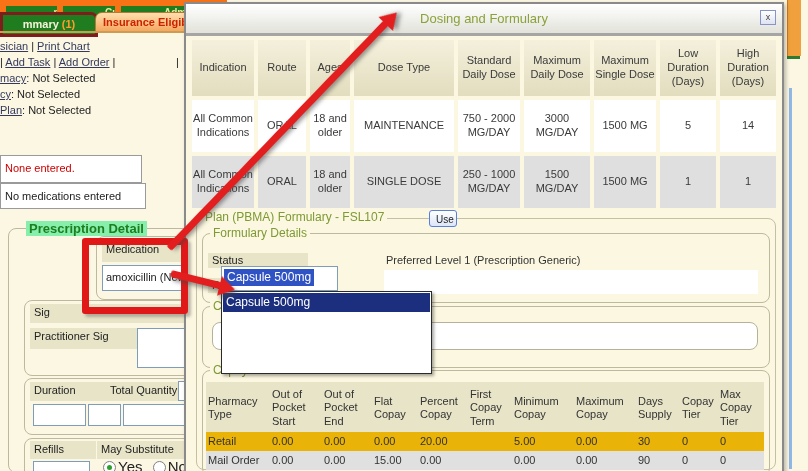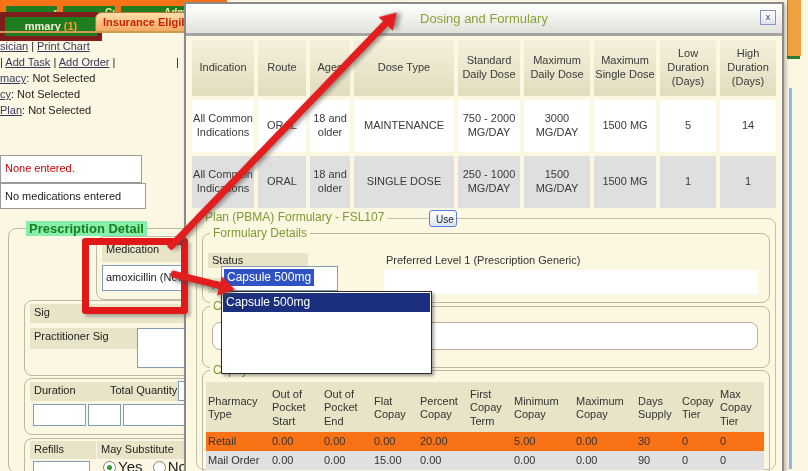--- a/index.html
+++ b/index.html
@@ -2,21 +2,21 @@
 <html><head>
 <meta charset="utf-8">
 <style>
   html,body{margin:0;padding:0;}
   .stage{position:relative;width:808px;height:471px;background:#fcf7e2;overflow:hidden;
          font-family:"Liberation Sans", sans-serif;color:#222;}
   .abs{position:absolute;}
   
   .tab1{position:absolute;top:0;height:13px;background:#1f7d1f;border:6px solid #f97316;
         color:#f2e89a;font-size:10px;font-weight:bold;line-height:13px;text-align:center;overflow:hidden;padding-left:32px;}
-  .tab2g{position:absolute;top:12px;height:19px;background:#1f7d1f;border:5px solid #7f1d1d;
+  .tab2g{position:absolute;top:12px;height:19px;background:#1f7d1f;border:3px solid #7f1d1d;
          border-radius:0 7px 0 0;color:#f6f3d8;font-size:11px;font-weight:bold;line-height:19px;text-align:center;}
   .tab2o{position:absolute;top:12px;height:19px;background:linear-gradient(#ffdfae,#f4a55c);
          border:1px solid #b87838;border-radius:7px 7px 0 0;color:#cc2200;font-size:11px;font-weight:bold;
          line-height:19px;padding-left:7px;}
   .count{color:#ff9d2e;font-weight:bold;}
   .tabline{position:absolute;left:0;top:31px;width:184px;height:2px;background:#cc9c52;}
   .lnkrow{position:absolute;font-size:11px;color:#222;white-space:nowrap;}
   .lnk{color:#343a5e;text-decoration:underline;cursor:pointer;}
   .alertbox{position:absolute;background:#fff;border:1px solid #9a9a9a;font-size:11px;line-height:24px;padding-left:4px;}
   .fs{position:absolute;border:1px solid #bdb99e;border-radius:8px;}
@@ -41,21 +41,21 @@
       text-align:center;font-size:11px;color:#3a3a3a;line-height:1.25;}
   .dc{height:52px;display:flex;align-items:center;justify-content:center;text-align:center;
       font-size:11px;color:#3a3a3a;line-height:1.25;background:#fff;}
   .dc.alt{background:#dfdfdf;}
   .legend-p{position:absolute;color:#7d9a34;font-size:12px;background:#fcf7e0;padding:0 3px;z-index:2;white-space:nowrap;}
   .usebtn{position:absolute;width:28px;height:17px;background:linear-gradient(#ffffff,#dce6f8);border:1px solid #5a7edc;
           border-radius:3px;font-size:10px;line-height:15px;text-align:center;color:#222;cursor:pointer;z-index:2;}
   .cgrid{position:absolute;display:grid;grid-template-columns:64px 52px 50px 46px 50px 44px 62px 62px 44px 38px 46px;}
   .ch{height:48px;background:#e8e4c7;font-size:11px;color:#333;line-height:1.2;padding:2px 1px 0 2px;
       display:flex;align-items:center;}
-  .cc{height:19px;font-size:11px;color:#333;line-height:19px;padding-left:2px;background:#f97316;overflow:hidden;}
+  .cc{height:19px;font-size:11px;color:#333;line-height:19px;padding-left:2px;background:#eab308;overflow:hidden;}
   .cc.alt{background:#e0e0e0;}
   
   .selbox{position:absolute;left:221px;top:266px;width:115px;height:23px;background:#fff;border:1px solid #7f9db9;z-index:30;}
   .selbox span{display:inline-block;margin:2px 0 0 2px;background:#2f52c4;color:#fff;font-size:12px;padding:0 3px;line-height:17px;}
   .droplist{position:absolute;left:221px;top:291px;width:209px;height:81px;background:#fff;border:1px solid #2a2a2a;
             box-shadow:2px 2px 3px rgba(0,0,0,.35);z-index:30;}
   .dropitem{margin:1px;height:19px;background:#1b2f7e;color:#fff;font-size:12px;line-height:19px;padding:0 3px;}
   
   .redrect{position:absolute;left:82px;top:238px;width:92px;height:62px;border:7px solid #e01818;border-radius:3px;
            box-shadow:3px 3px 3px rgba(90,90,90,.4);z-index:40;}

